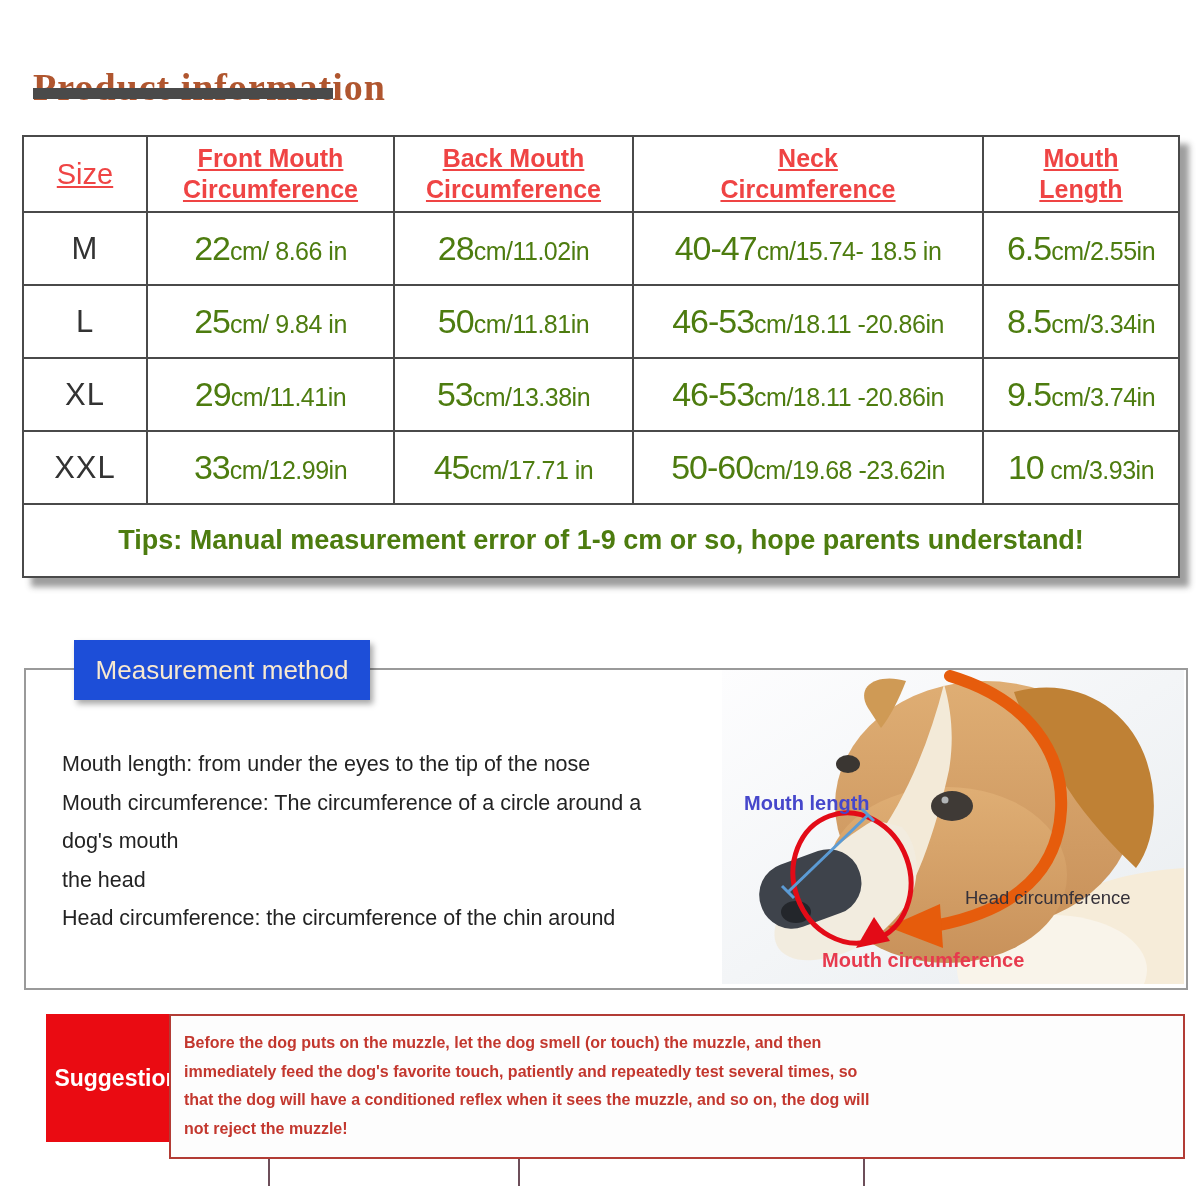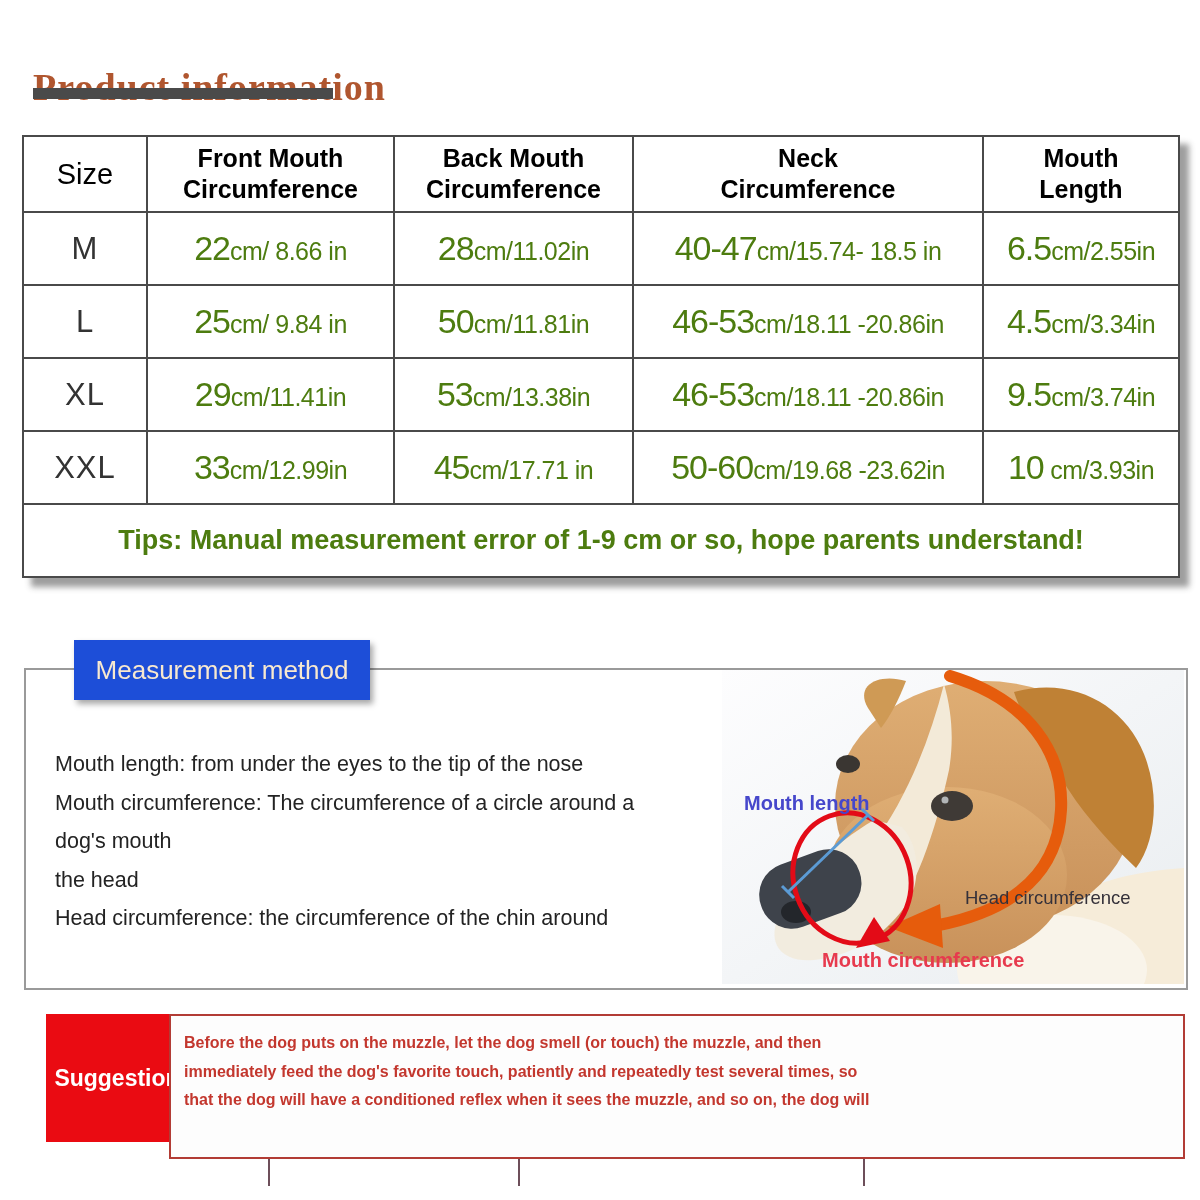--- a/index.html
+++ b/index.html
@@ -9,35 +9,35 @@
   
   .title{position:absolute;left:33px;top:40px;font-family:"Liberation Serif",serif;
          font-size:38px;color:#b0562f;letter-spacing:1px;}
   .title-bar{position:absolute;left:33px;top:88px;width:300px;height:11px;background:#4a4a4a;}
 
   
   .size-table{position:absolute;left:22px;top:135px;width:1156px;border-collapse:collapse;
               table-layout:fixed;background:#fff;box-shadow:9px 9px 6px rgba(40,40,40,.45);}
   .size-table th,.size-table td{border:2px solid #4a4a4a;text-align:center;vertical-align:middle;
               padding:0;overflow:hidden;}
-  .size-table th{font-size:25px;font-weight:bold;color:#000000;line-height:31px;white-space:pre-line;height:74px;}
+  .size-table th{font-size:25px;font-weight:bold;color:#ef4444;line-height:31px;white-space:pre-line;height:74px;text-decoration:underline;}
   .size-table th.size-h{font-weight:normal;font-size:29px;}
   .size-table td{height:71px;color:#4d7c0f;}
   .size-table td.size-c{font-size:31px;letter-spacing:1px;color:#333;}
   .big{font-size:34px;letter-spacing:-1px;}
   .small{font-size:25px;letter-spacing:-0.5px;}
   .tips-c{font-size:27px;font-weight:bold;color:#111;height:72px;}
 
   
   .measure-box{position:absolute;left:24px;top:668px;width:1160px;height:318px;
                border:2px solid #9a9a9a;background:#fff;}
   .measure-badge{position:absolute;left:74px;top:640px;width:296px;height:60px;background:#1d4ed8;
                  color:#f8e9cf;font-size:26px;display:flex;align-items:center;justify-content:center;
                  box-shadow:3px 4px 6px rgba(0,0,0,.35);}
-  .measure-lines{position:absolute;left:55px;top:745px;font-size:21.5px;line-height:38.6px;
+  .measure-lines{position:absolute;left:62px;top:745px;font-size:21.5px;line-height:38.6px;
                  color:#232323;white-space:nowrap;}
   .dog-svg{position:absolute;left:722px;top:670px;width:462px;height:314px;}
 
   
   .suggest-label{position:absolute;left:27px;top:1014px;width:142px;height:128px;background:#ea0b12;
                  color:#fff;font-size:23px;font-weight:bold;display:flex;align-items:center;
                  justify-content:center;margin-left:19px;}
   .suggest-body{position:absolute;left:169px;top:1014px;width:1016px;height:145px;background:#fdfdfd;
                 border:2px solid #b23c35;box-sizing:border-box;color:#c3372e;font-size:16px;
                 font-weight:bold;line-height:28.5px;padding:13px 0 0 13px;white-space:nowrap;}
@@ -78,21 +78,21 @@
         <td><span class="big">22</span><span class="small">cm/ 8.66 in</span></td>
         <td><span class="big">28</span><span class="small">cm/11.02in</span></td>
         <td><span class="big">40-47</span><span class="small">cm/15.74- 18.5 in</span></td>
         <td><span class="big">6.5</span><span class="small">cm/2.55in</span></td>
       </tr>
       <tr>
         <td class="size-c">L</td>
         <td><span class="big">25</span><span class="small">cm/ 9.84 in</span></td>
         <td><span class="big">50</span><span class="small">cm/11.81in</span></td>
         <td><span class="big">46-53</span><span class="small">cm/18.11 -20.86in</span></td>
-        <td><span class="big">4.5</span><span class="small">cm/3.34in</span></td>
+        <td><span class="big">8.5</span><span class="small">cm/3.34in</span></td>
       </tr>
       <tr>
         <td class="size-c">XL</td>
         <td><span class="big">29</span><span class="small">cm/11.41in</span></td>
         <td><span class="big">53</span><span class="small">cm/13.38in</span></td>
         <td><span class="big">46-53</span><span class="small">cm/18.11 -20.86in</span></td>
         <td><span class="big">9.5</span><span class="small">cm/3.74in</span></td>
       </tr>
       <tr>
         <td class="size-c">XXL</td>
@@ -165,18 +165,19 @@
     <text x="22" y="140" font-size="20" font-weight="bold" fill="#4647cb" font-family="Liberation Sans, sans-serif">Mouth length</text>
     <text x="243" y="234" font-size="18.5" fill="#35313a" font-family="Liberation Sans, sans-serif">Head circumference</text>
     <text x="100" y="297" font-size="20" font-weight="bold" fill="#e73a4e" font-family="Liberation Sans, sans-serif">Mouth circumference</text>
   </svg>
 
   <div class="suggest-label">Suggestion</div>
   <div class="suggest-body">
     <div>Before the dog puts on the muzzle, let the dog smell (or touch) the muzzle, and then</div>
     <div>immediately feed the dog's favorite touch, patiently and repeatedly test several times, so</div>
     <div>that the dog will have a conditioned reflex when it sees the muzzle, and so on, the dog will</div>
+    <div>not reject the muzzle!</div>
   </div>
   <div class="tick" style="left:268px"></div>
   <div class="tick" style="left:518px"></div>
   <div class="tick" style="left:863px"></div>
 
 </div>
 
 </body></html>

